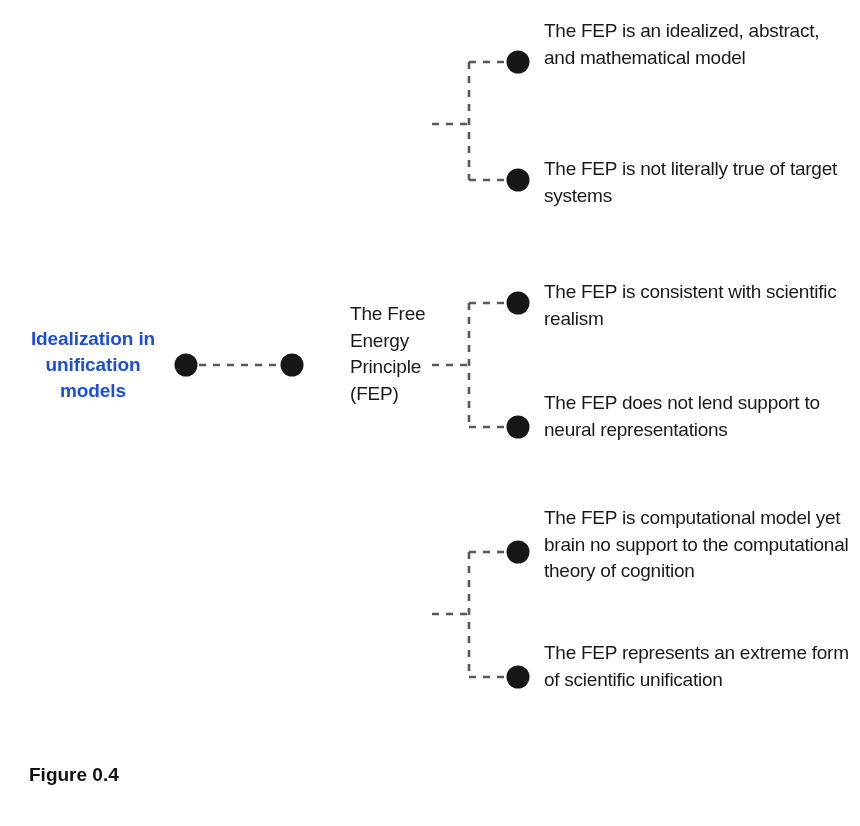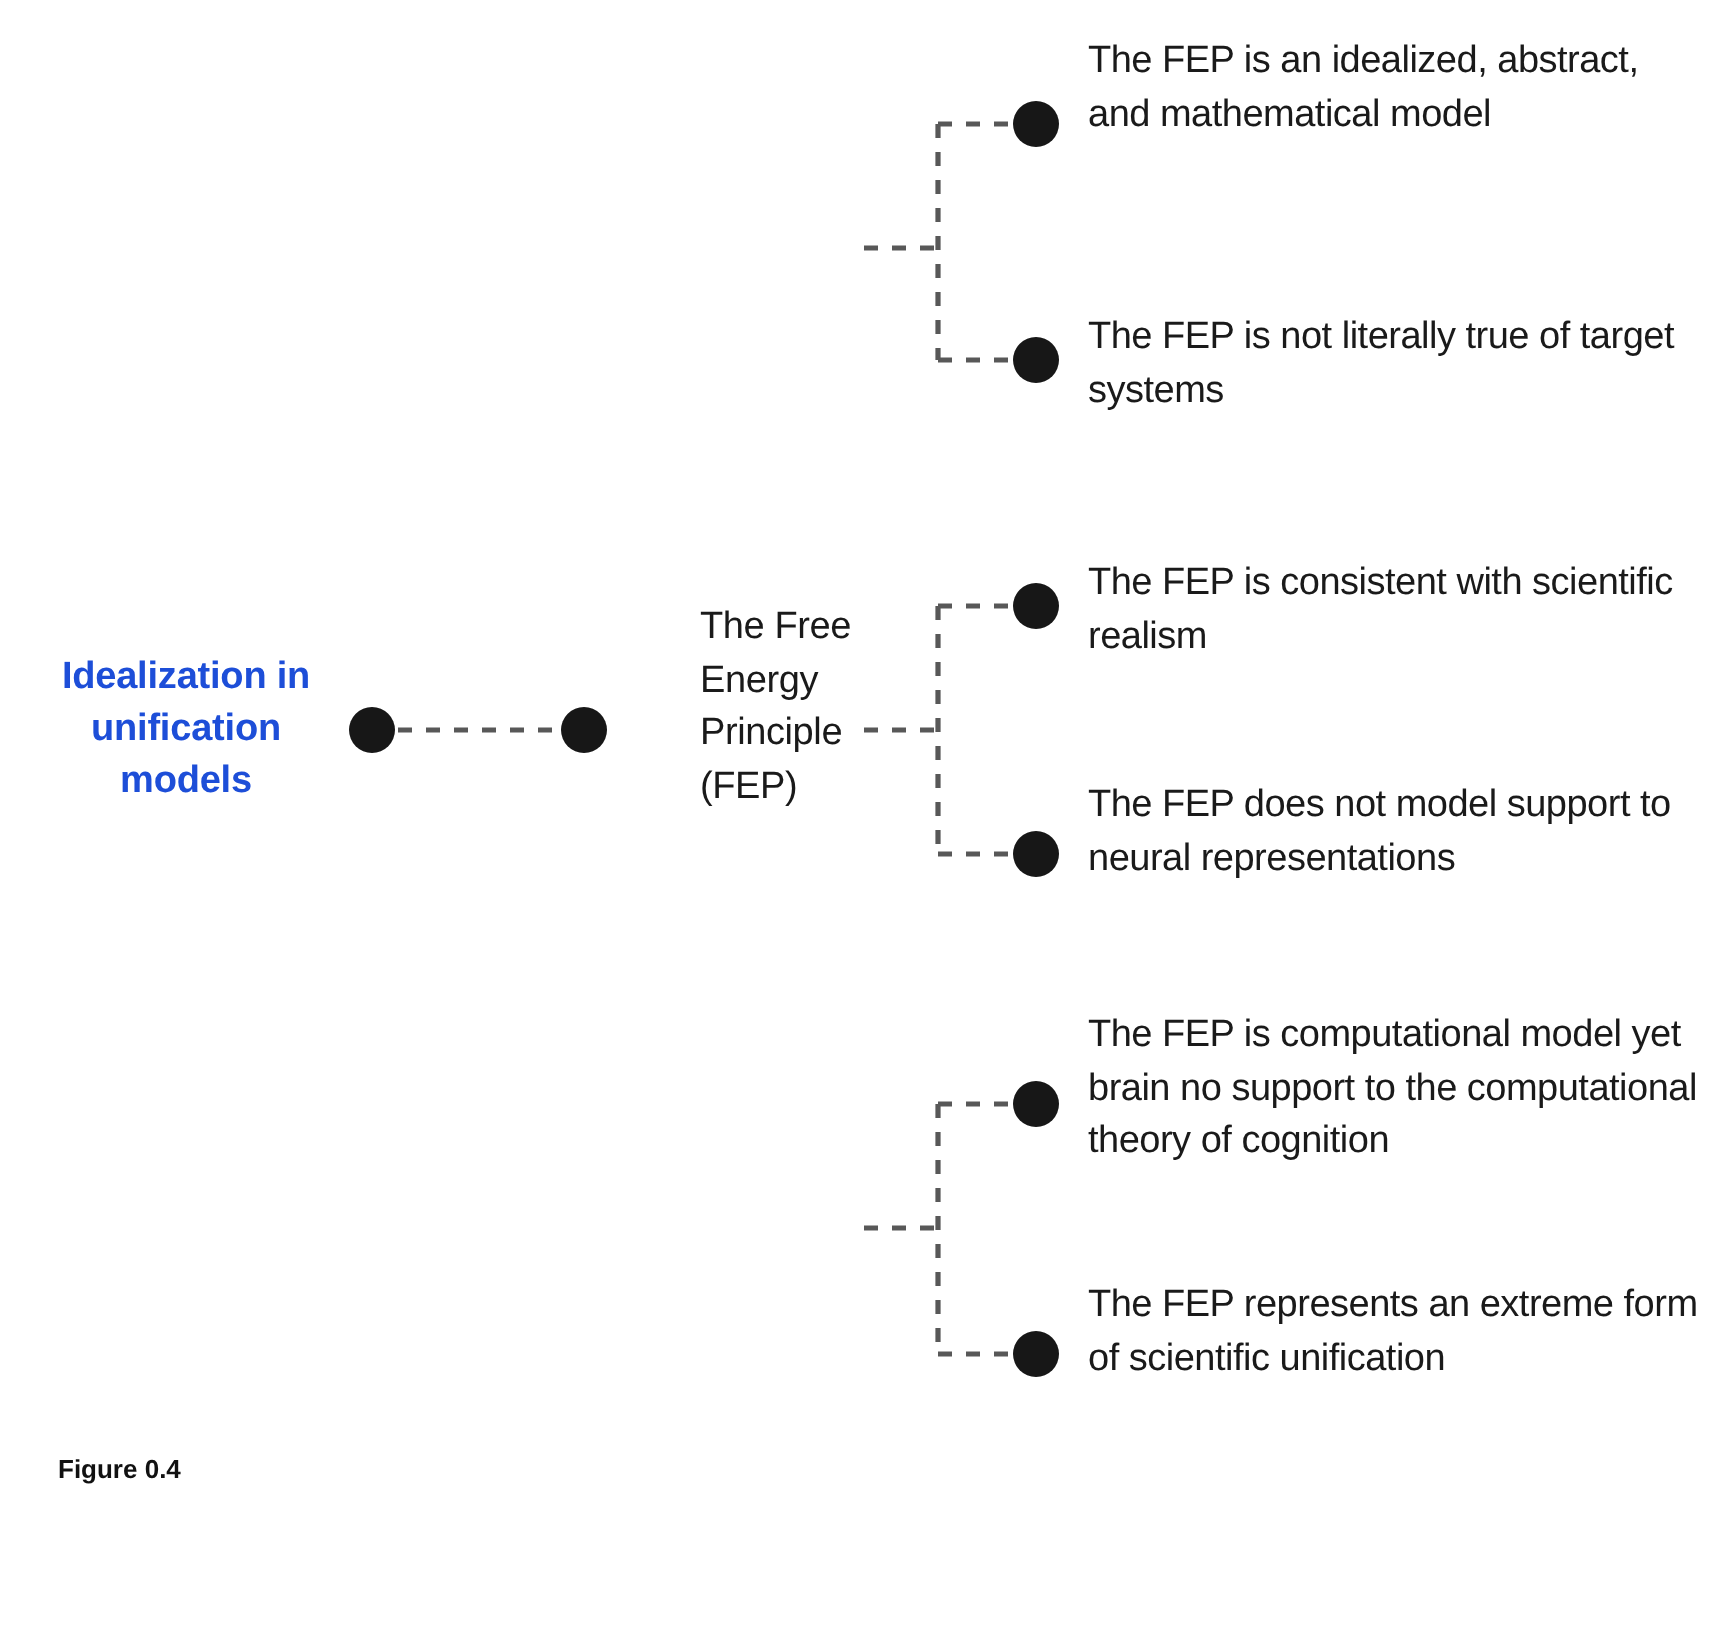--- a/index.html
+++ b/index.html
@@ -84,23 +84,24 @@
   
   #caption {
     position: absolute;
     left: 29px;
     top: 723px;
     width: 812px;
   }
   .caption-title {
     font-family: "Liberation Sans", sans-serif;
     font-weight: bold;
-    font-size: 13px;
+    font-size: 19px;
     line-height: 24px;
     color: #111111;
+    margin-top: 40px;
   }
   .caption-body {
     font-family: "Liberation Serif", serif;
     font-size: 19.5px;
     line-height: 30px;
     color: #1a1a1a;
     margin-top: 2px;
     text-align: justify;
     text-justify: inter-word;
   }
@@ -160,21 +161,21 @@
     <div class="node-dot" style="left:518px; top:62px;"></div>
     <div class="leaf-text" style="top:18px;">The FEP is an idealized, abstract, and mathematical model</div>
 
     <div class="node-dot" style="left:518px; top:180px;"></div>
     <div class="leaf-text" style="top:156px;">The FEP is not literally true of target systems</div>
 
     <div class="node-dot" style="left:518px; top:303px;"></div>
     <div class="leaf-text" style="top:279px;">The FEP is consistent with scientific realism</div>
 
     <div class="node-dot" style="left:518px; top:427px;"></div>
-    <div class="leaf-text" style="top:390px;">The FEP does not model support to neural representations</div>
+    <div class="leaf-text" style="top:390px;">The FEP does not lend support to neural representations</div>
 
     <div class="node-dot" style="left:518px; top:552px;"></div>
     <div class="leaf-text" style="top:505px;">The FEP is computational model yet brain no support to the computational theory of cognition</div>
 
     <div class="node-dot" style="left:518px; top:677px;"></div>
     <div class="leaf-text" style="top:640px;">The FEP represents an extreme form of scientific unification</div>
 
   </div>
 
   <div id="caption">

